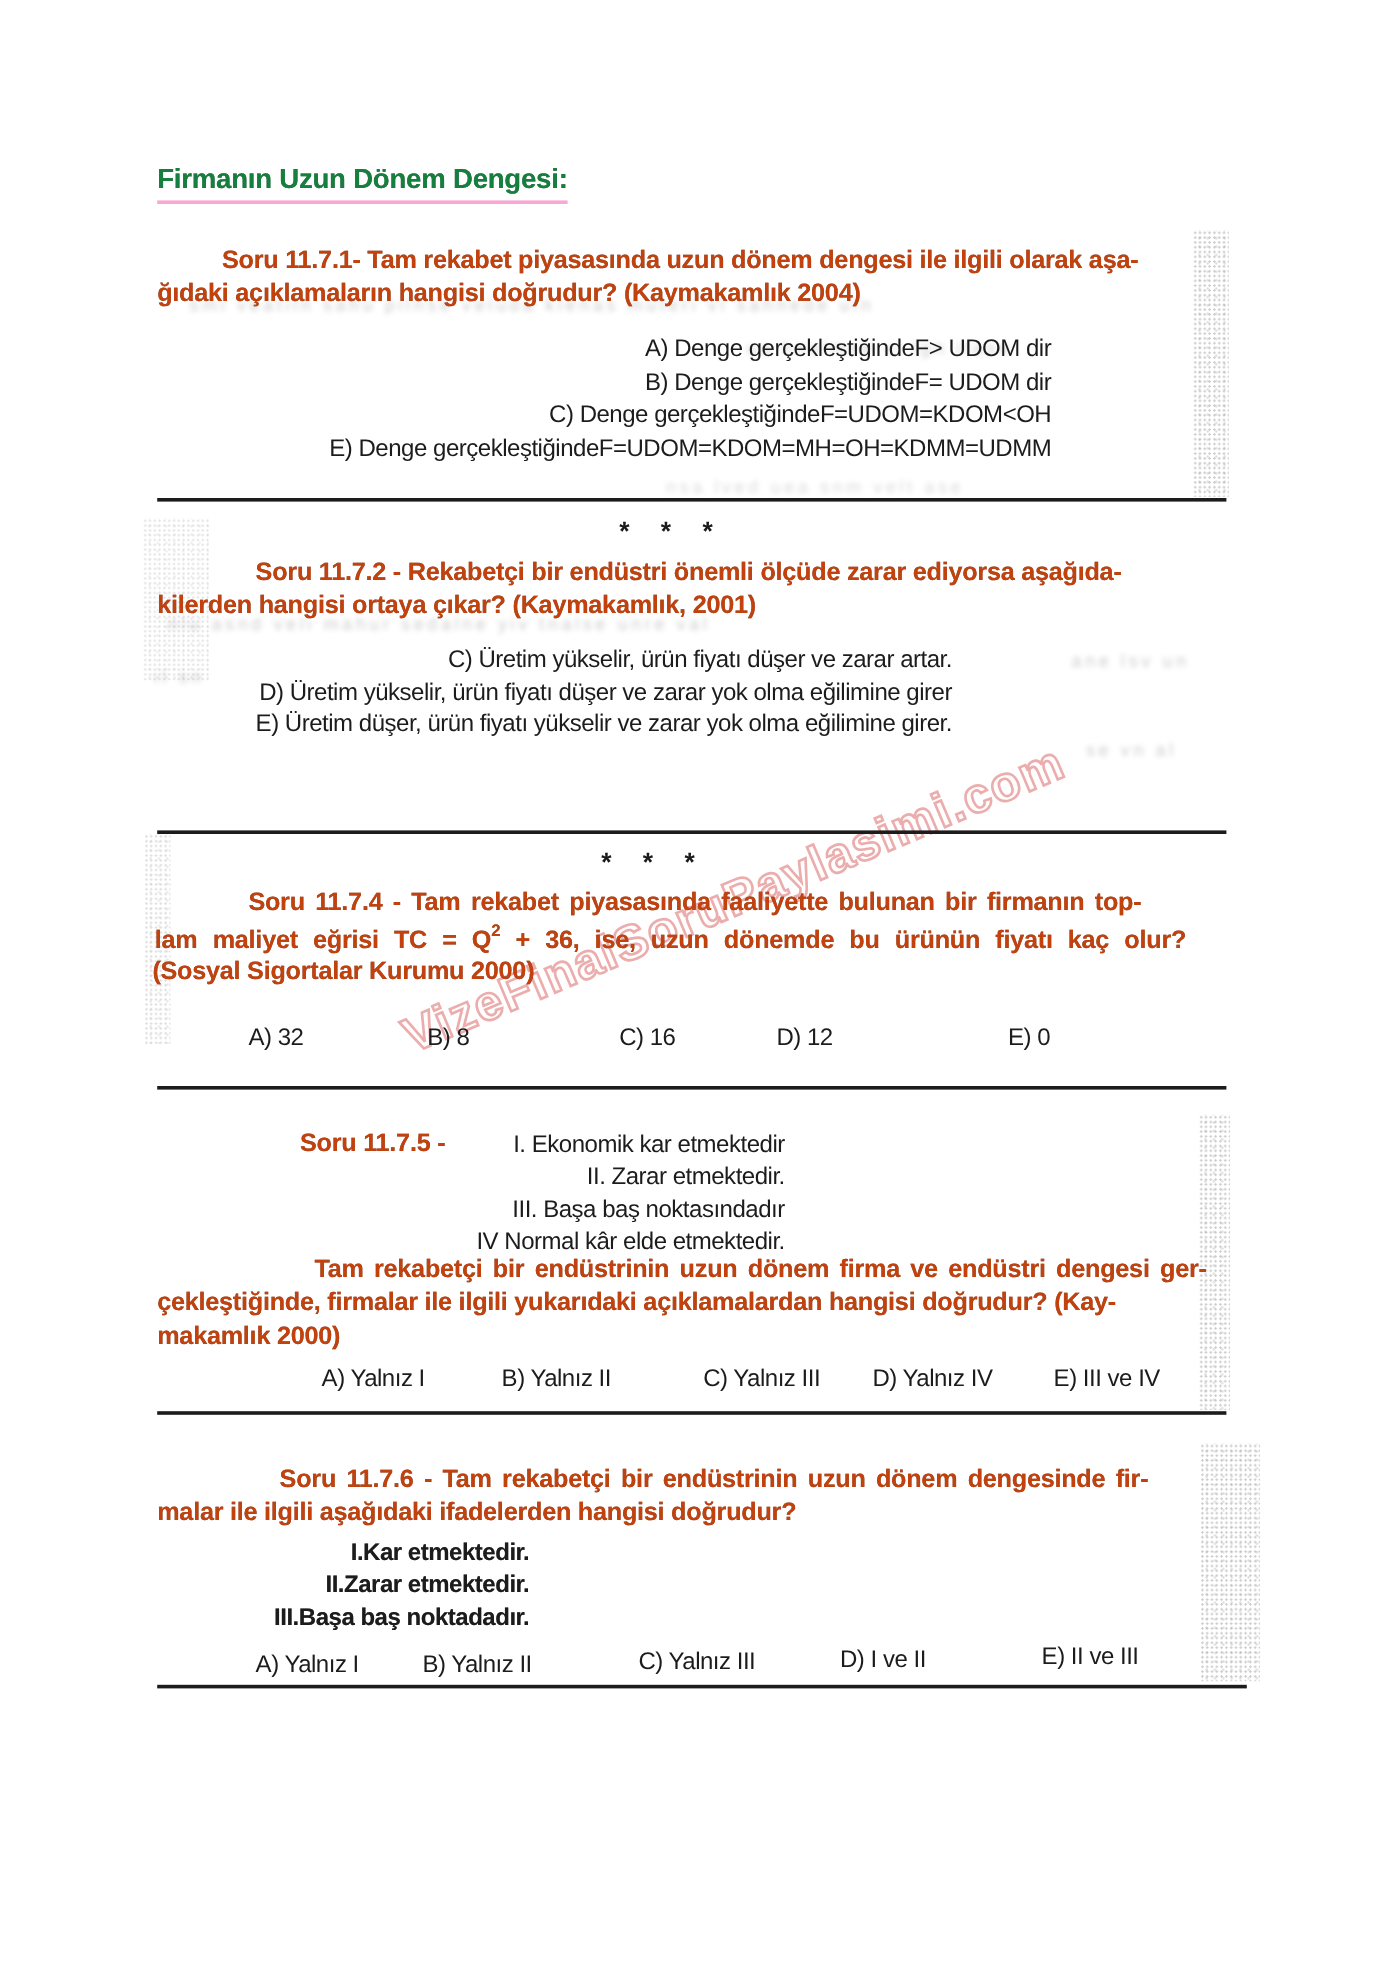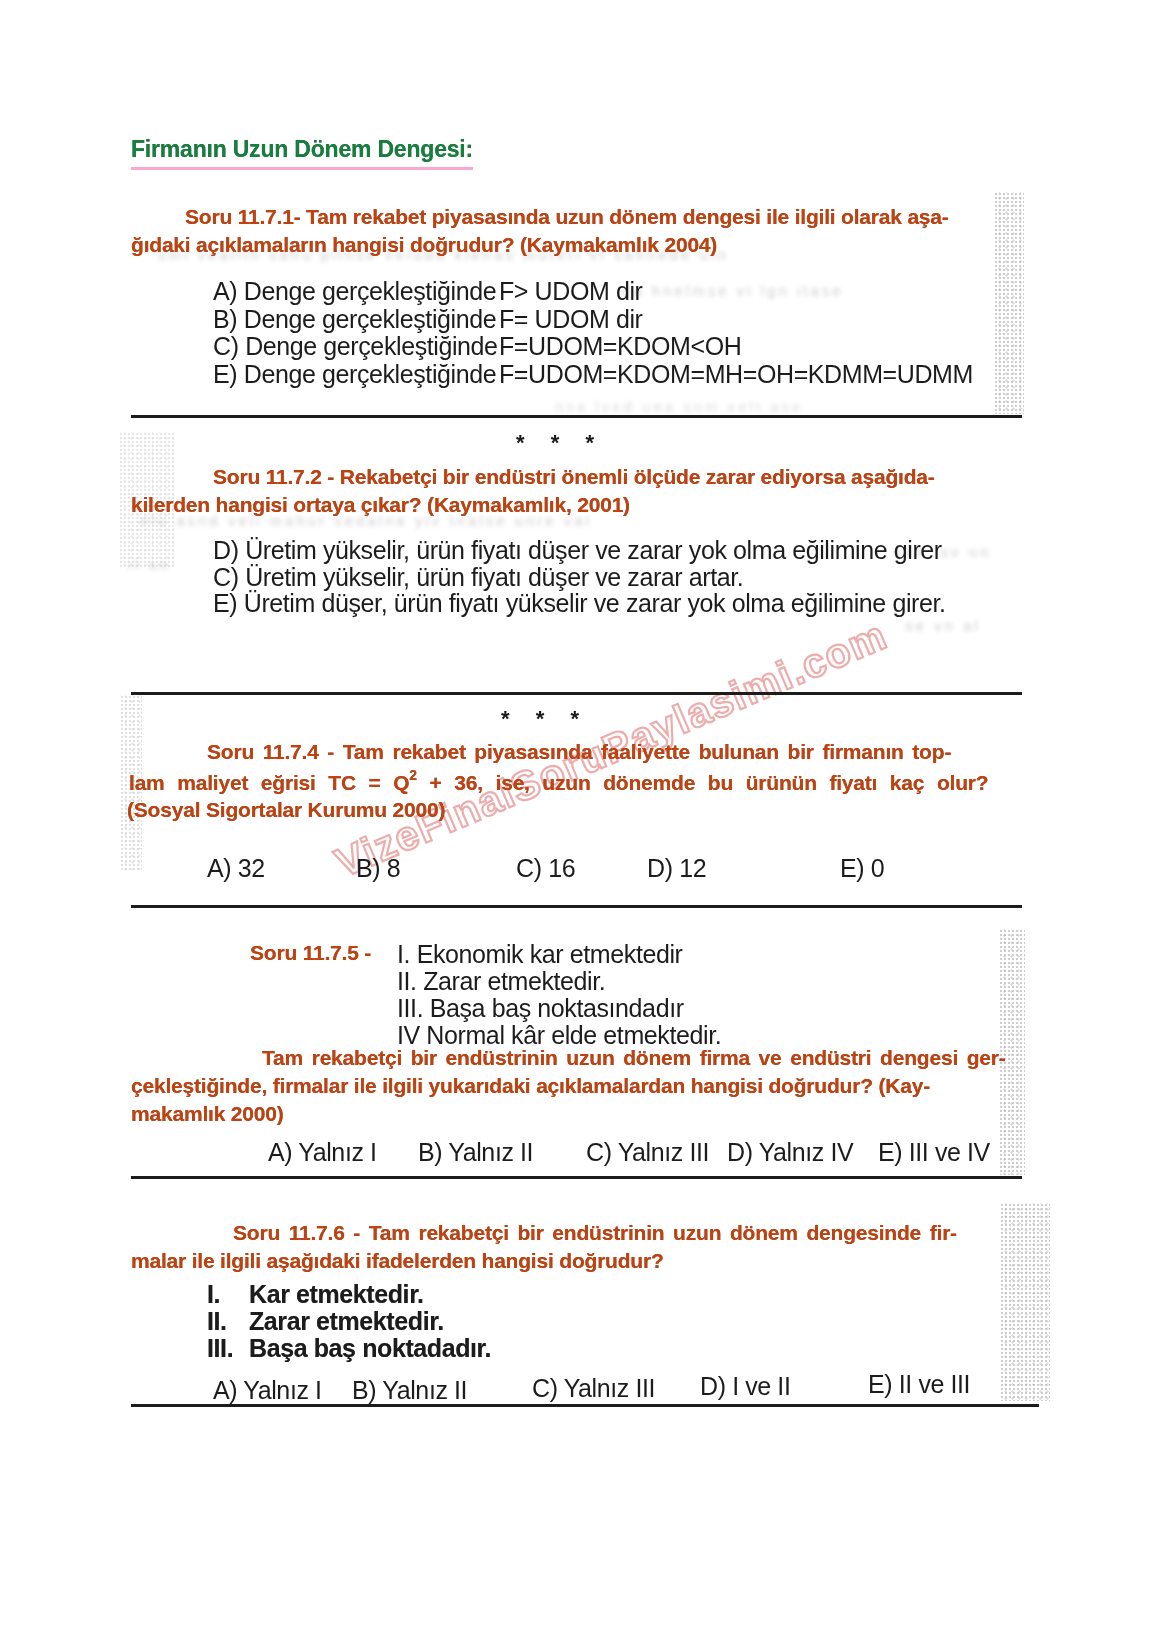--- a/index.html
+++ b/index.html
@@ -4,21 +4,21 @@
 <style>
   html,body{margin:0;padding:0;}
   body{
     width:1158px;height:1637px;position:relative;overflow:hidden;
     background:#ffffff;
     font-family:"Liberation Sans","DejaVu Sans",sans-serif;
     color:#1b1b1b;
   }
   .abs{position:absolute;white-space:nowrap;}
   .stem{font-weight:700;font-size:21px;letter-spacing:-0.2px;color:#c2410c;text-shadow:0 0 .5px rgba(0,0,0,.55);}
-  .plain{font-size:25px;letter-spacing:-0.4px;color:#1c1c1c;}
+  .plain{font-size:20px;letter-spacing:-0.4px;color:#1c1c1c;text-align:right;}
   .rule{position:absolute;height:3px;background:#1c1c1c;}
   .sep{position:absolute;font-weight:700;font-size:22px;letter-spacing:10px;color:#1a1a1a;text-align:center;}
   .sectionHeader{
     position:absolute;font-weight:700;font-size:23px;letter-spacing:-0.2px;color:#15803d;
     border-bottom:3px solid #f9a8d4;padding-bottom:4px;text-shadow:0 0 .5px rgba(0,0,0,.6);
   }
   .optrow-2col .lbl{display:inline-block;width:286px;}
   .q1opts{line-height:27.5px;}
   .q2opts{line-height:26.7px;}
   .q5items{line-height:27px;}
@@ -89,22 +89,22 @@
     </div>
   </div>
 
   <div class="rule" style="left:131px;top:415px;width:891px;"></div>
   <div class="sep" style="left:430px;top:430px;width:260px;">* * *</div>
 
   <div class="abs stem" style="left:213px;top:465px;">Soru 11.7.2 - Rekabetçi bir endüstri önemli ölçüde zarar ediyorsa aşağıda-</div>
   <div class="abs stem" style="left:131px;top:493px;">kilerden hangisi ortaya çıkar? (Kaymakamlık, 2001)</div>
 
   <div class="abs plain q2opts" style="left:213px;top:537px;">
+    <div>C) Üretim yükselir, ürün fiyatı düşer ve zarar artar.</div>
     <div>D) Üretim yükselir, ürün fiyatı düşer ve zarar yok olma eğilimine girer</div>
-    <div>C) Üretim yükselir, ürün fiyatı düşer ve zarar artar.</div>
     <div>E) Üretim düşer, ürün fiyatı yükselir ve zarar yok olma eğilimine girer.</div>
   </div>
 
   <div class="rule" style="left:131px;top:692px;width:891px;"></div>
   <div class="sep" style="left:415px;top:706px;width:260px;">* * *</div>
 
   <div class="abs stem wordgap2" style="left:207px;top:740px;">Soru 11.7.4 - Tam rekabet piyasasında faaliyette bulunan bir firmanın top-</div>
   <div class="abs stem wordgap3" style="left:129px;top:769px;">
     <span>lam maliyet eğrisi TC = Q</span><sup class="tcsup">2</sup><span> + 36, ise, uzun dönemde bu ürünün fiyatı kaç olur?</span>
   </div>

